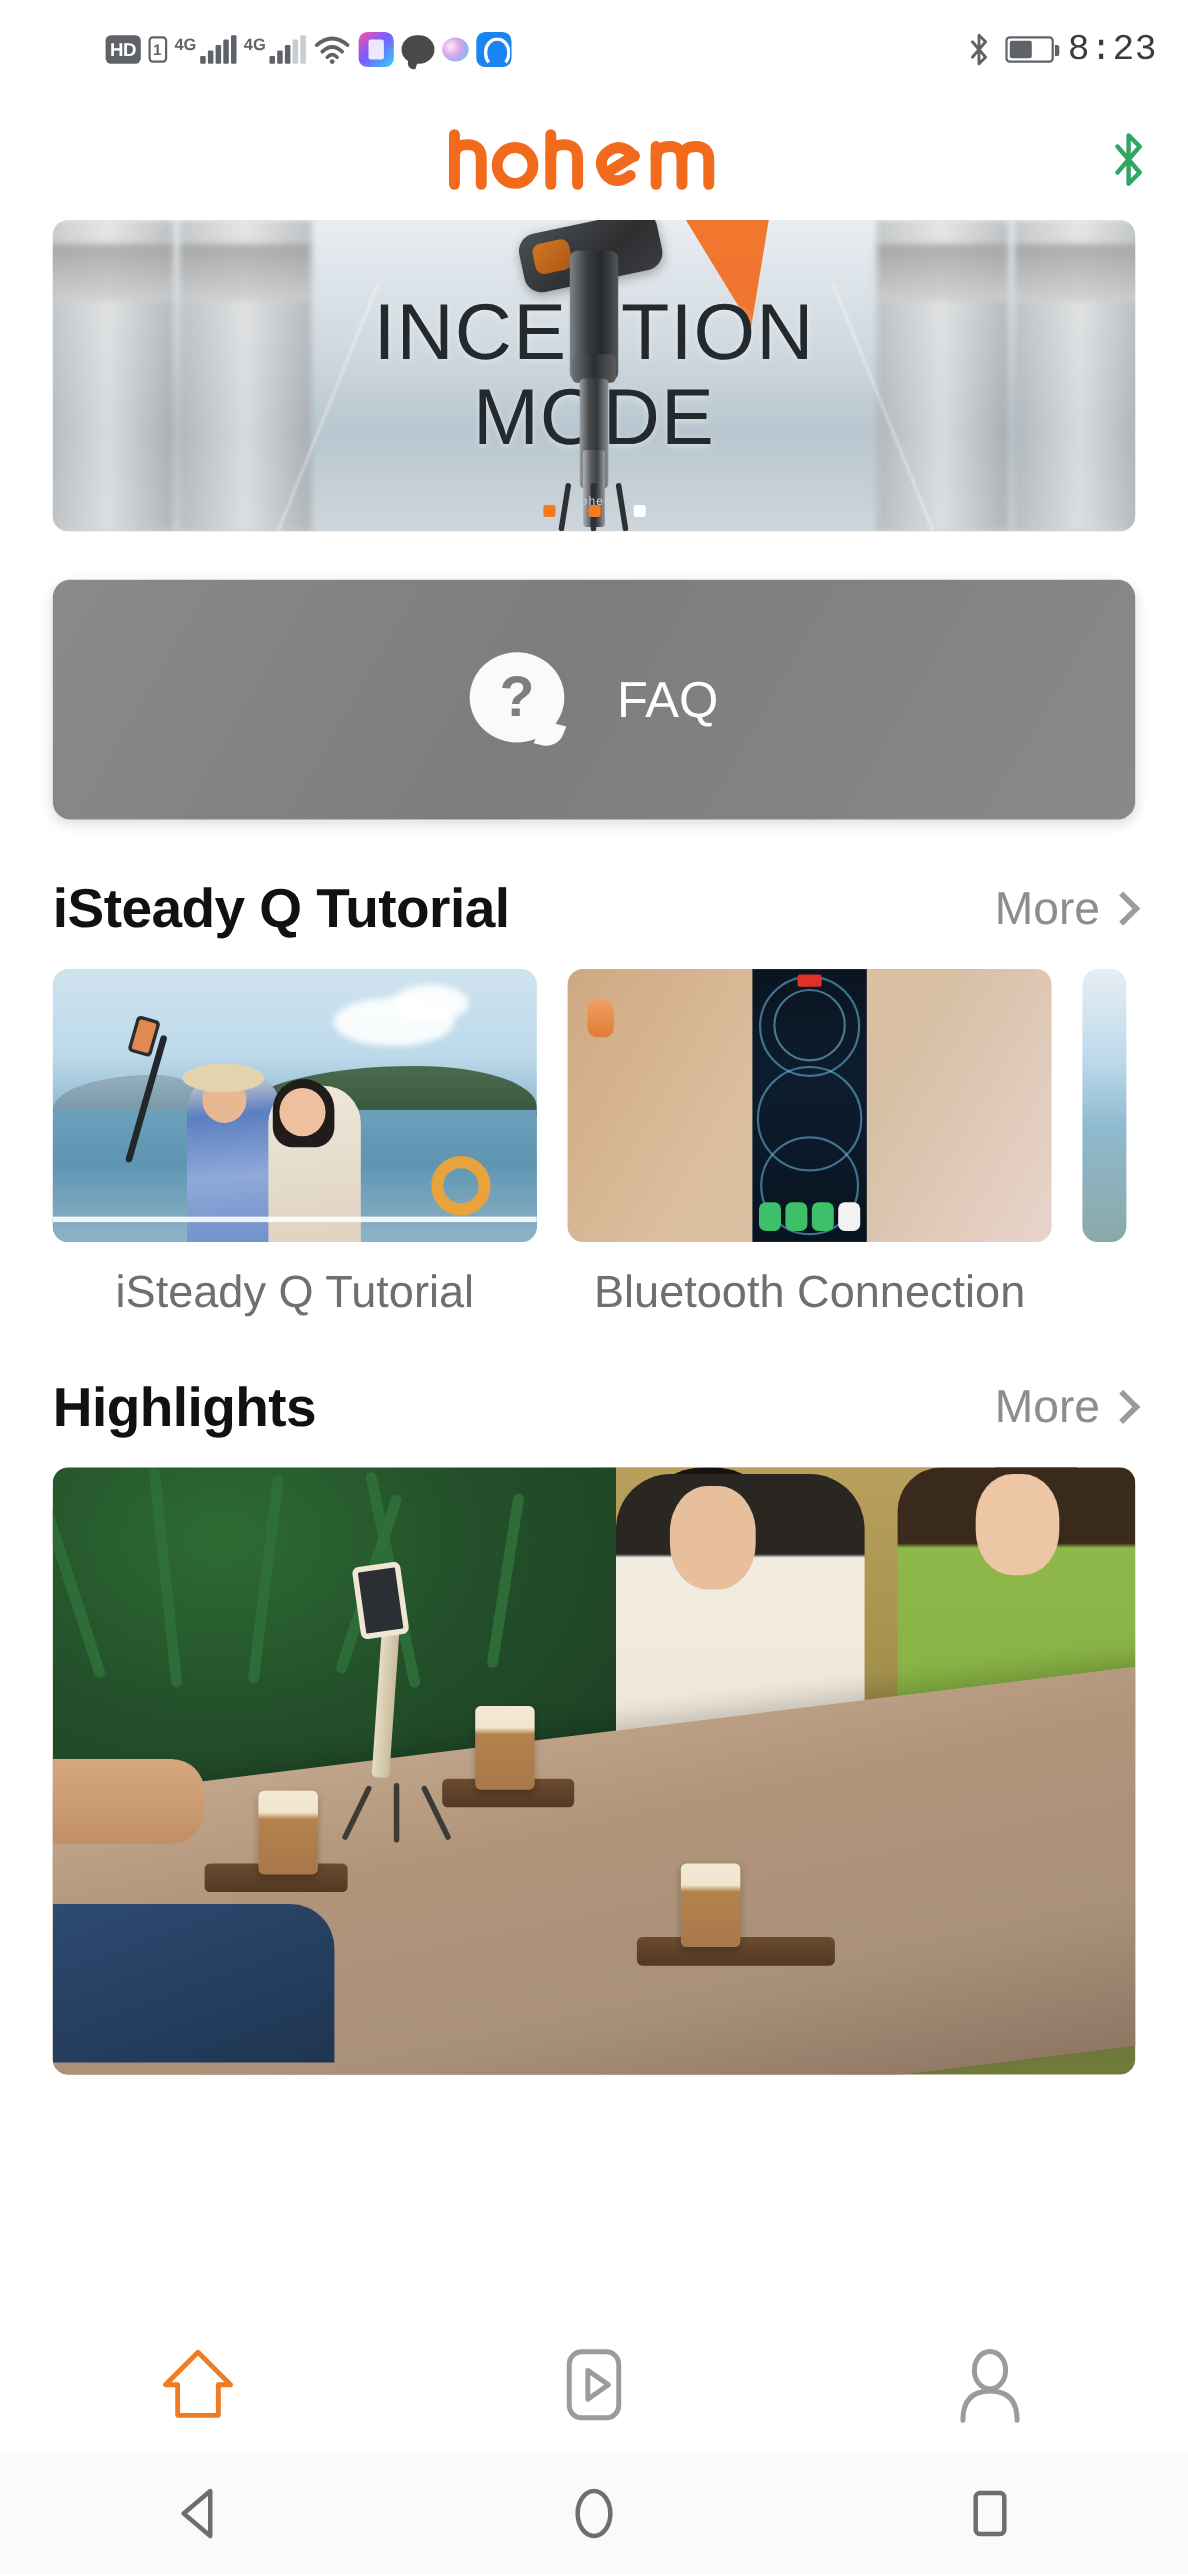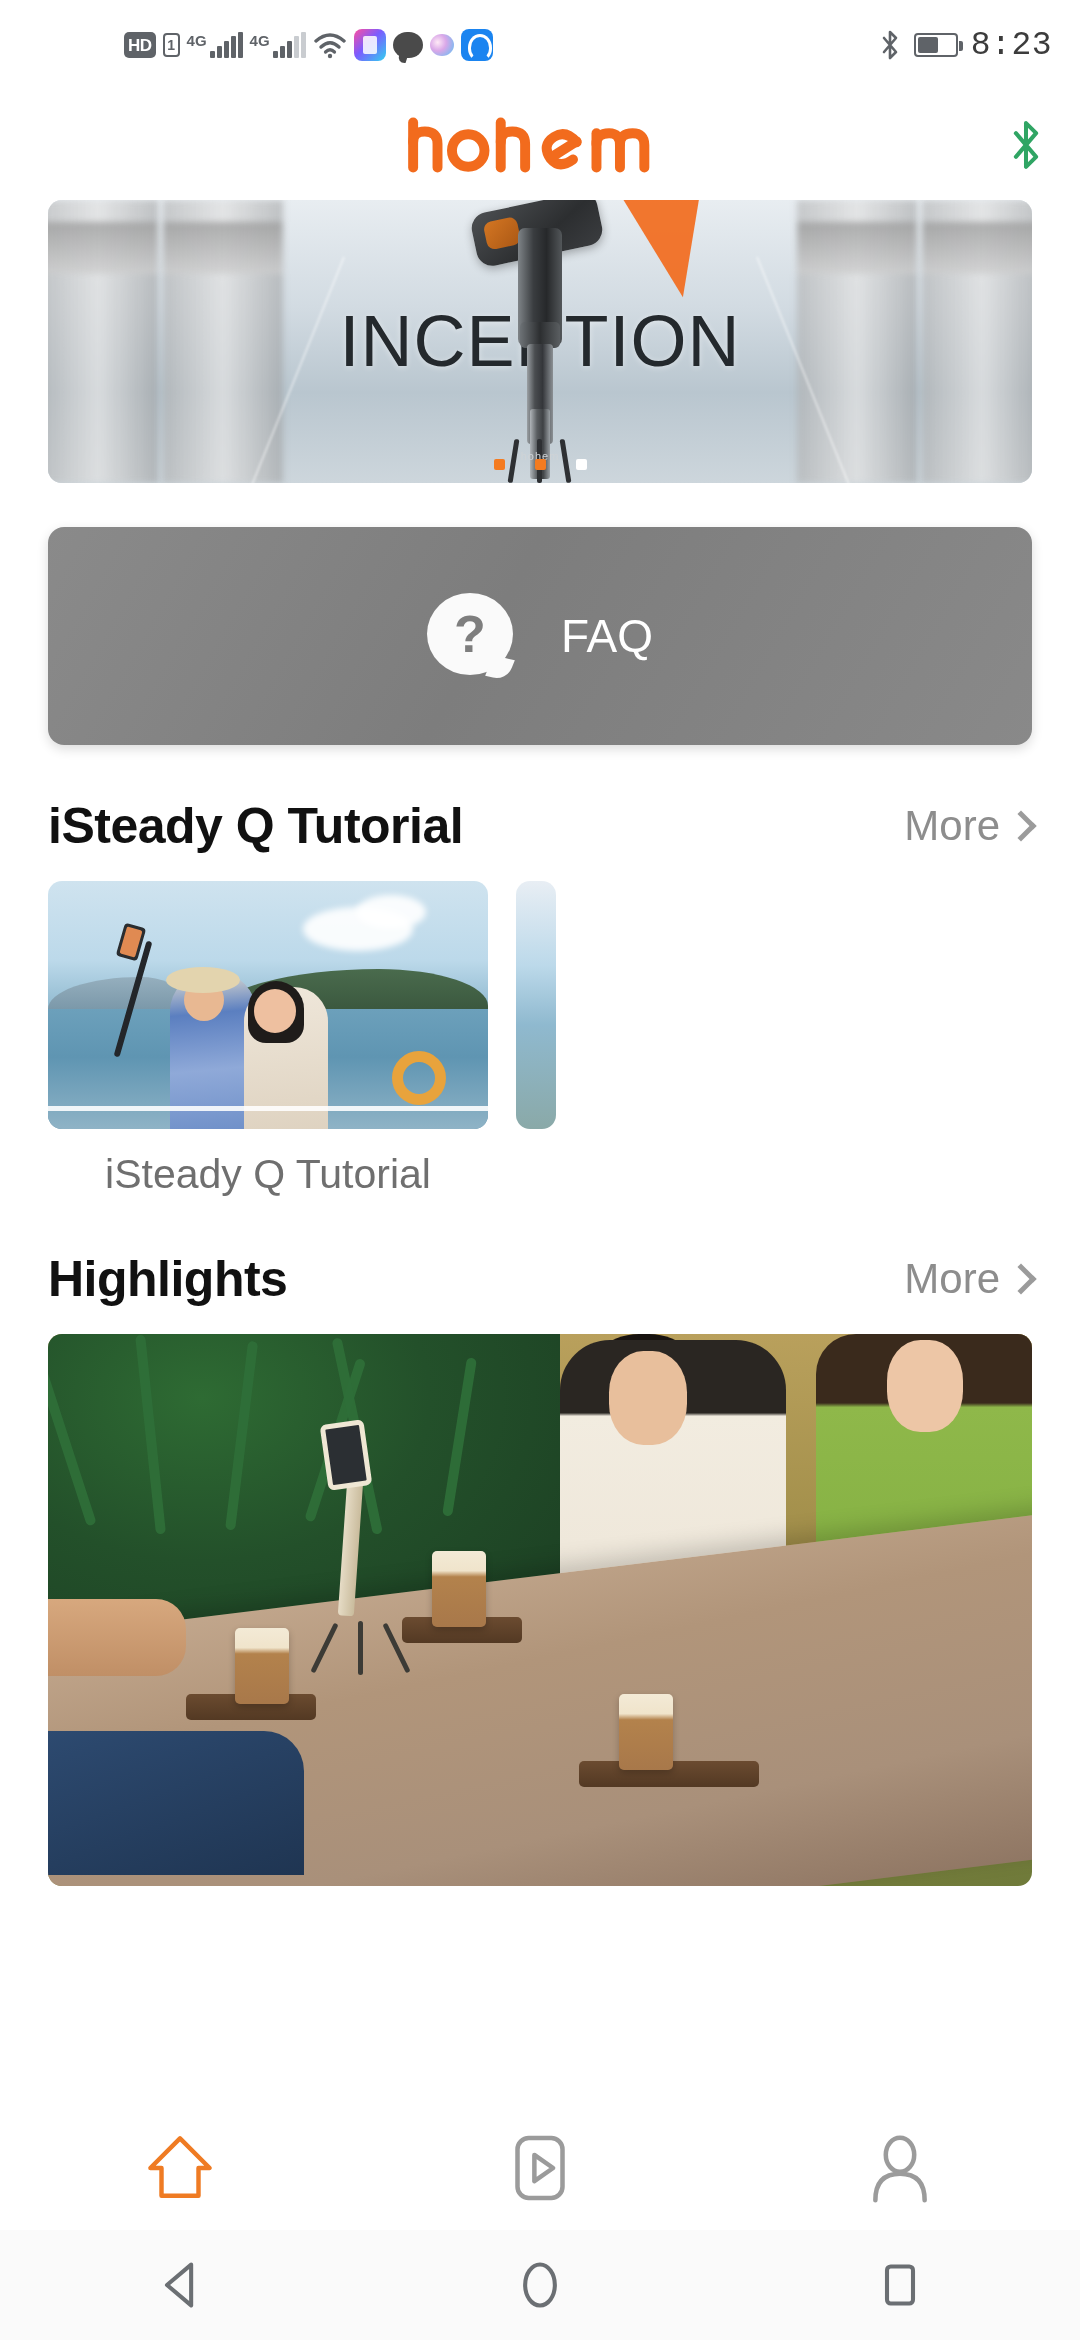--- a/index.html
+++ b/index.html
@@ -18,21 +18,21 @@
     padding:0 28px;
     background:#ffffff;
   }
   .sb-left{ display:flex; align-items:center; gap:7px; margin-left:68px; }
   .sb-right{ margin-left:auto; display:flex; align-items:center; gap:13px;font-family:Liberation Mono, monospace; }
   .hd-badge{
     background:#5f6368; color:#fff;
     font-size:17px; font-weight:bold;
     border-radius:5px; padding:2px 4px;
     letter-spacing:-0.5px; line-height:1;
-    display:flex; align-items:center; height:26px;margin-left:28px;
+    display:flex; align-items:center; height:26px;
   }
   .sim-badge{
     border:2.5px solid #5f6368; color:#5f6368;
     font-size:14px; font-weight:bold;
     border-radius:4px;
     width:17px;height:24px;
     display:flex;align-items:center;justify-content:center;
     line-height:1;
   }
   .netgrp{ display:flex; align-items:flex-end; gap:2px; }
@@ -356,20 +356,21 @@
     </div>
   <div class="pillar p4">
       <span class="cap"></span>
     </div>
   <div class="bn-diag" style="left:30%;top:20%;transform:rotate(22deg)"></div>
   <div class="bn-diag" style="left:72%;top:20%;transform:rotate(-22deg)"></div>
   <div class="bn-tri"></div>
 
   <div class="bn-text">
     <span>INCEPTION</span>
+    <span>MODE</span>
   </div>
 
   <div class="gimbal">
     <span class="gb-head"></span>
     <span class="gb-body"></span>
     <span class="gb-joint"></span>
     <span class="gb-pole"></span>
     <span class="gb-pole2"></span>
     <span class="gb-legs">
         <i></i>
@@ -418,20 +419,38 @@
         <span class="hat"></span>
       <span class="p-b"></span>
         <span class="hair-b"></span>
         <span class="face-b"></span>
       <span class="rail"></span>
         <span class="ring"></span>
     </div>
     <div class="cap">iSteady Q Tutorial</div>
   </div>
 
+  <div class="card">
+    <div class="thumb t2">
+      <span class="screen"></span>
+      <span class="arc a1"></span>
+        <span class="arc a2"></span>
+      <span class="arc a3"></span>
+        <span class="arc a4"></span>
+      <span class="rec"></span>
+        <span class="pill"></span>
+      <span class="dock">
+          <i></i>
+          <i></i>
+          <i></i>
+          <i class="w"></i>
+        </span>
+    </div>
+    <div class="cap">Bluetooth Connection</div>
+  </div>
 
   <div class="card peek">
     <div class="thumb t3"></div>
     <div class="cap"></div>
   </div>
 </div>
 
 <div class="sec-head">
   <div class="sec-title">Highlights</div>
   <div class="more">

